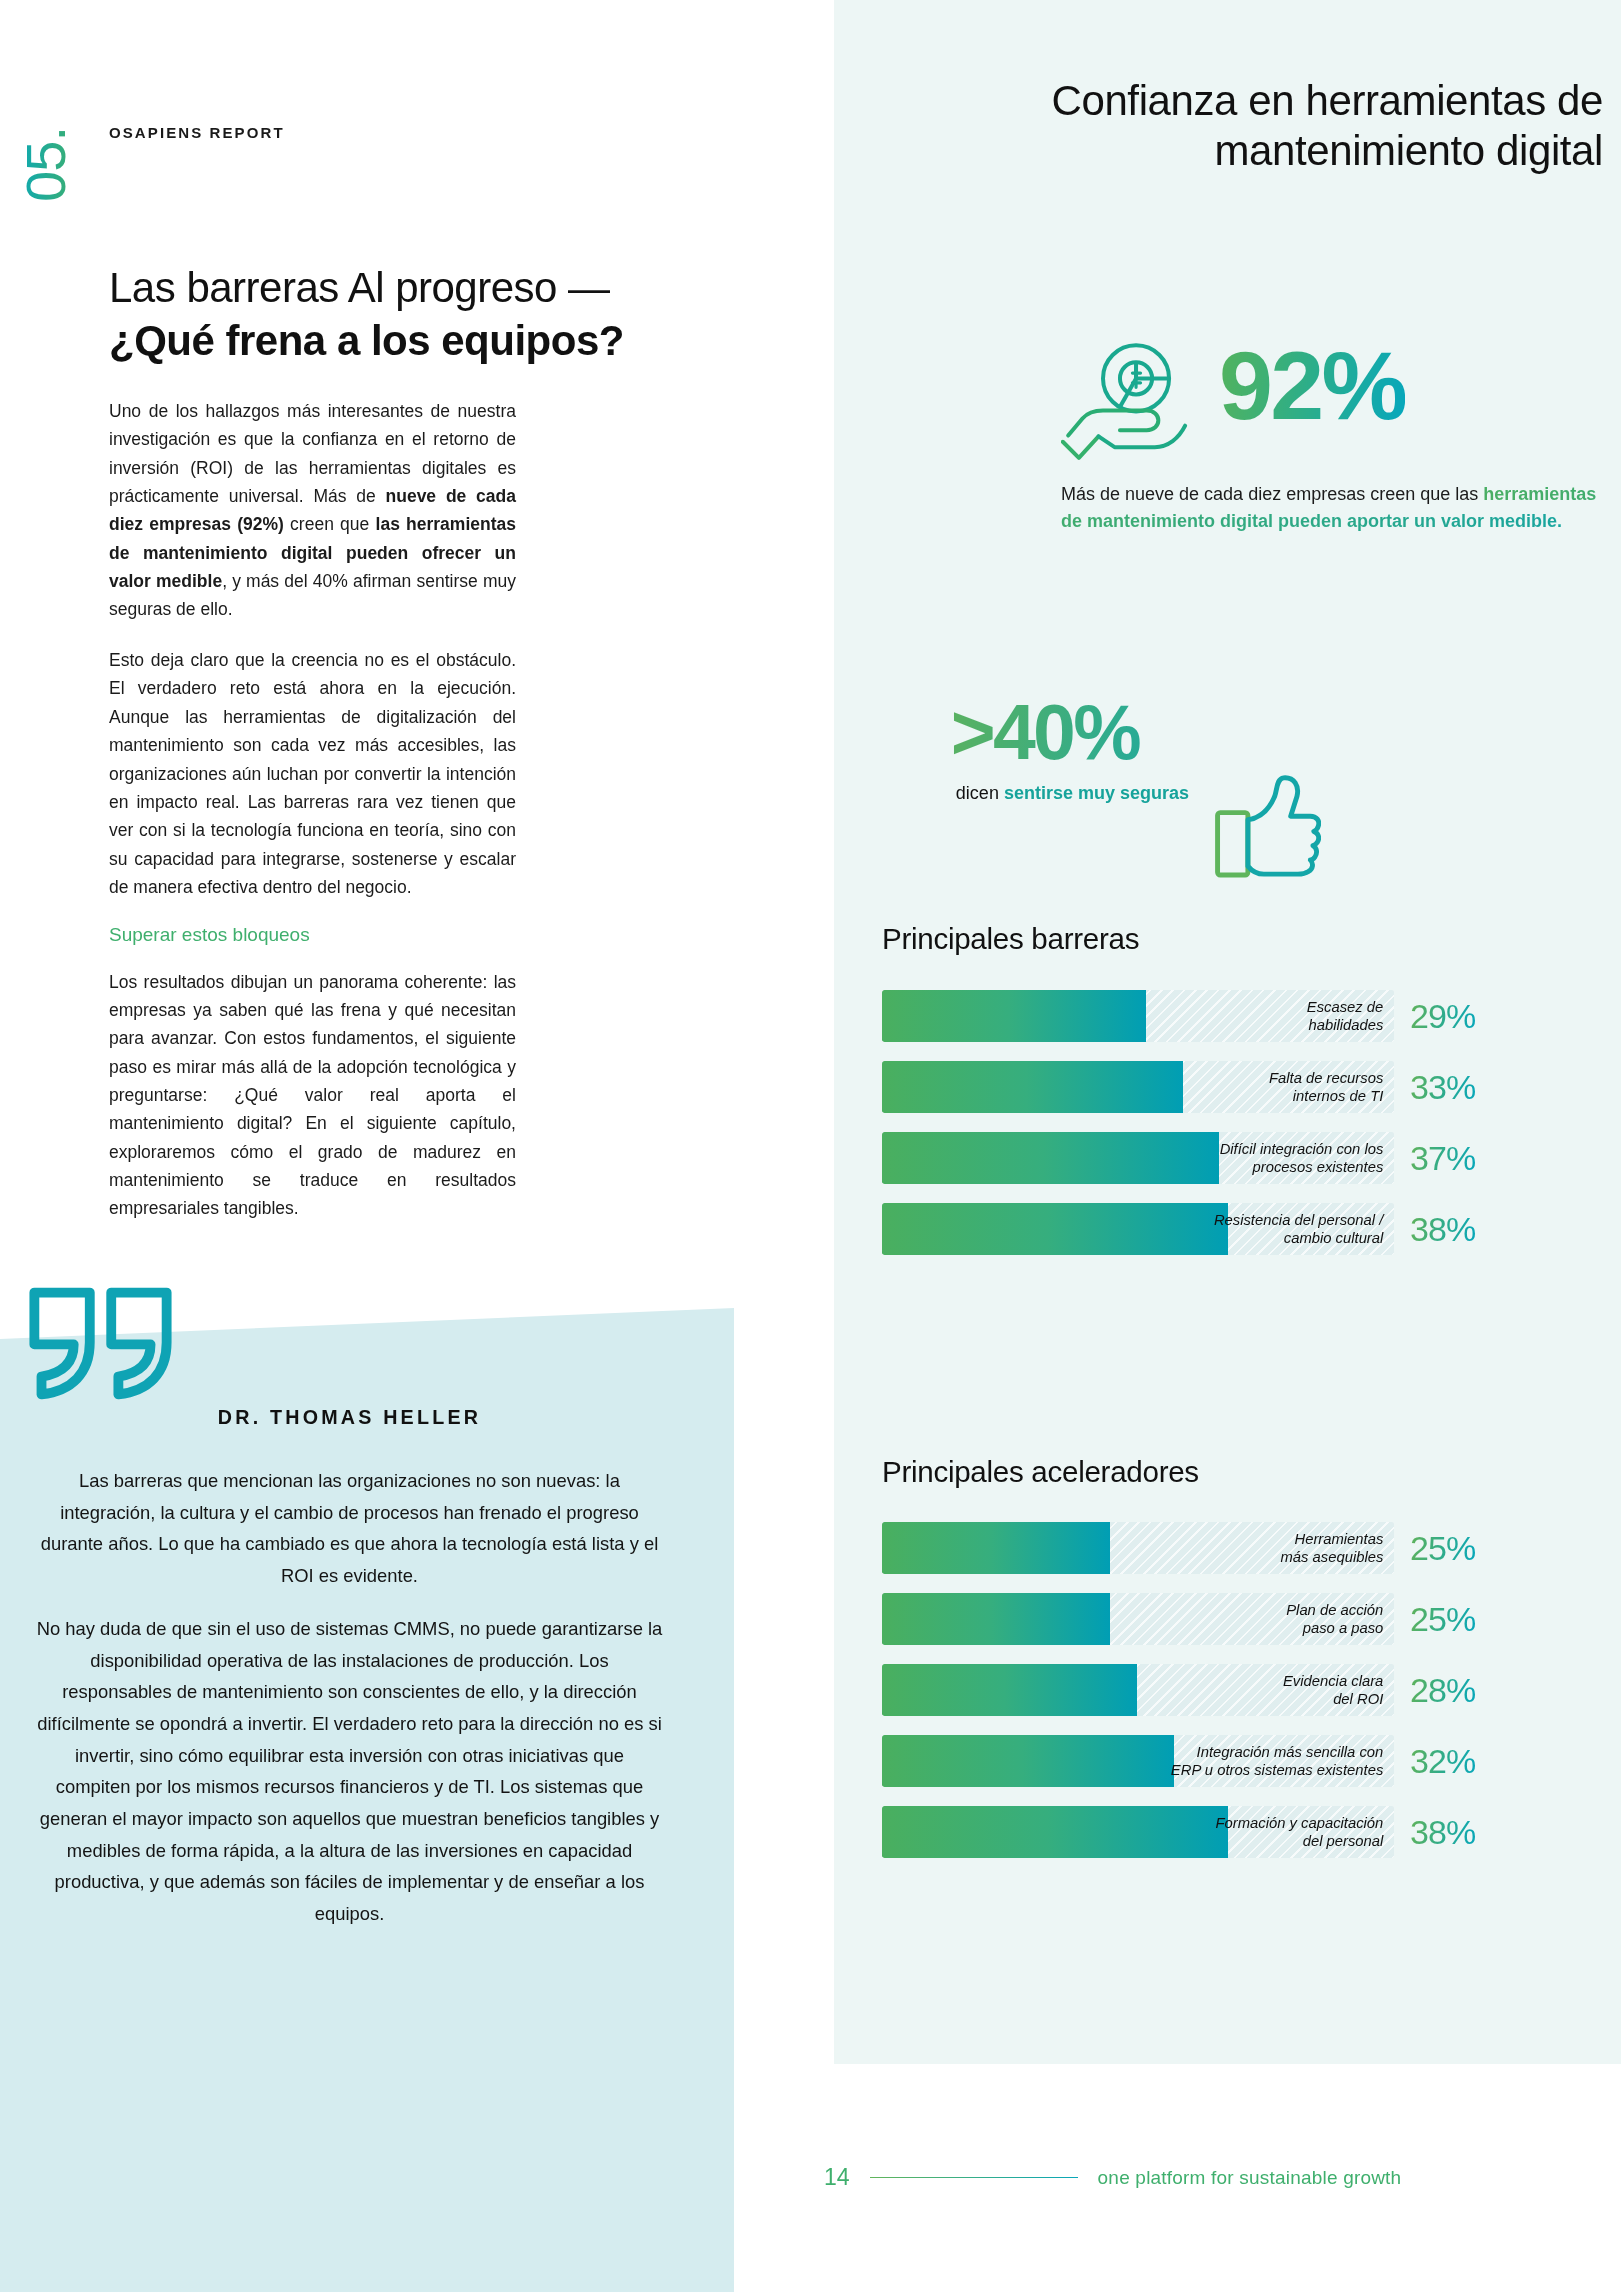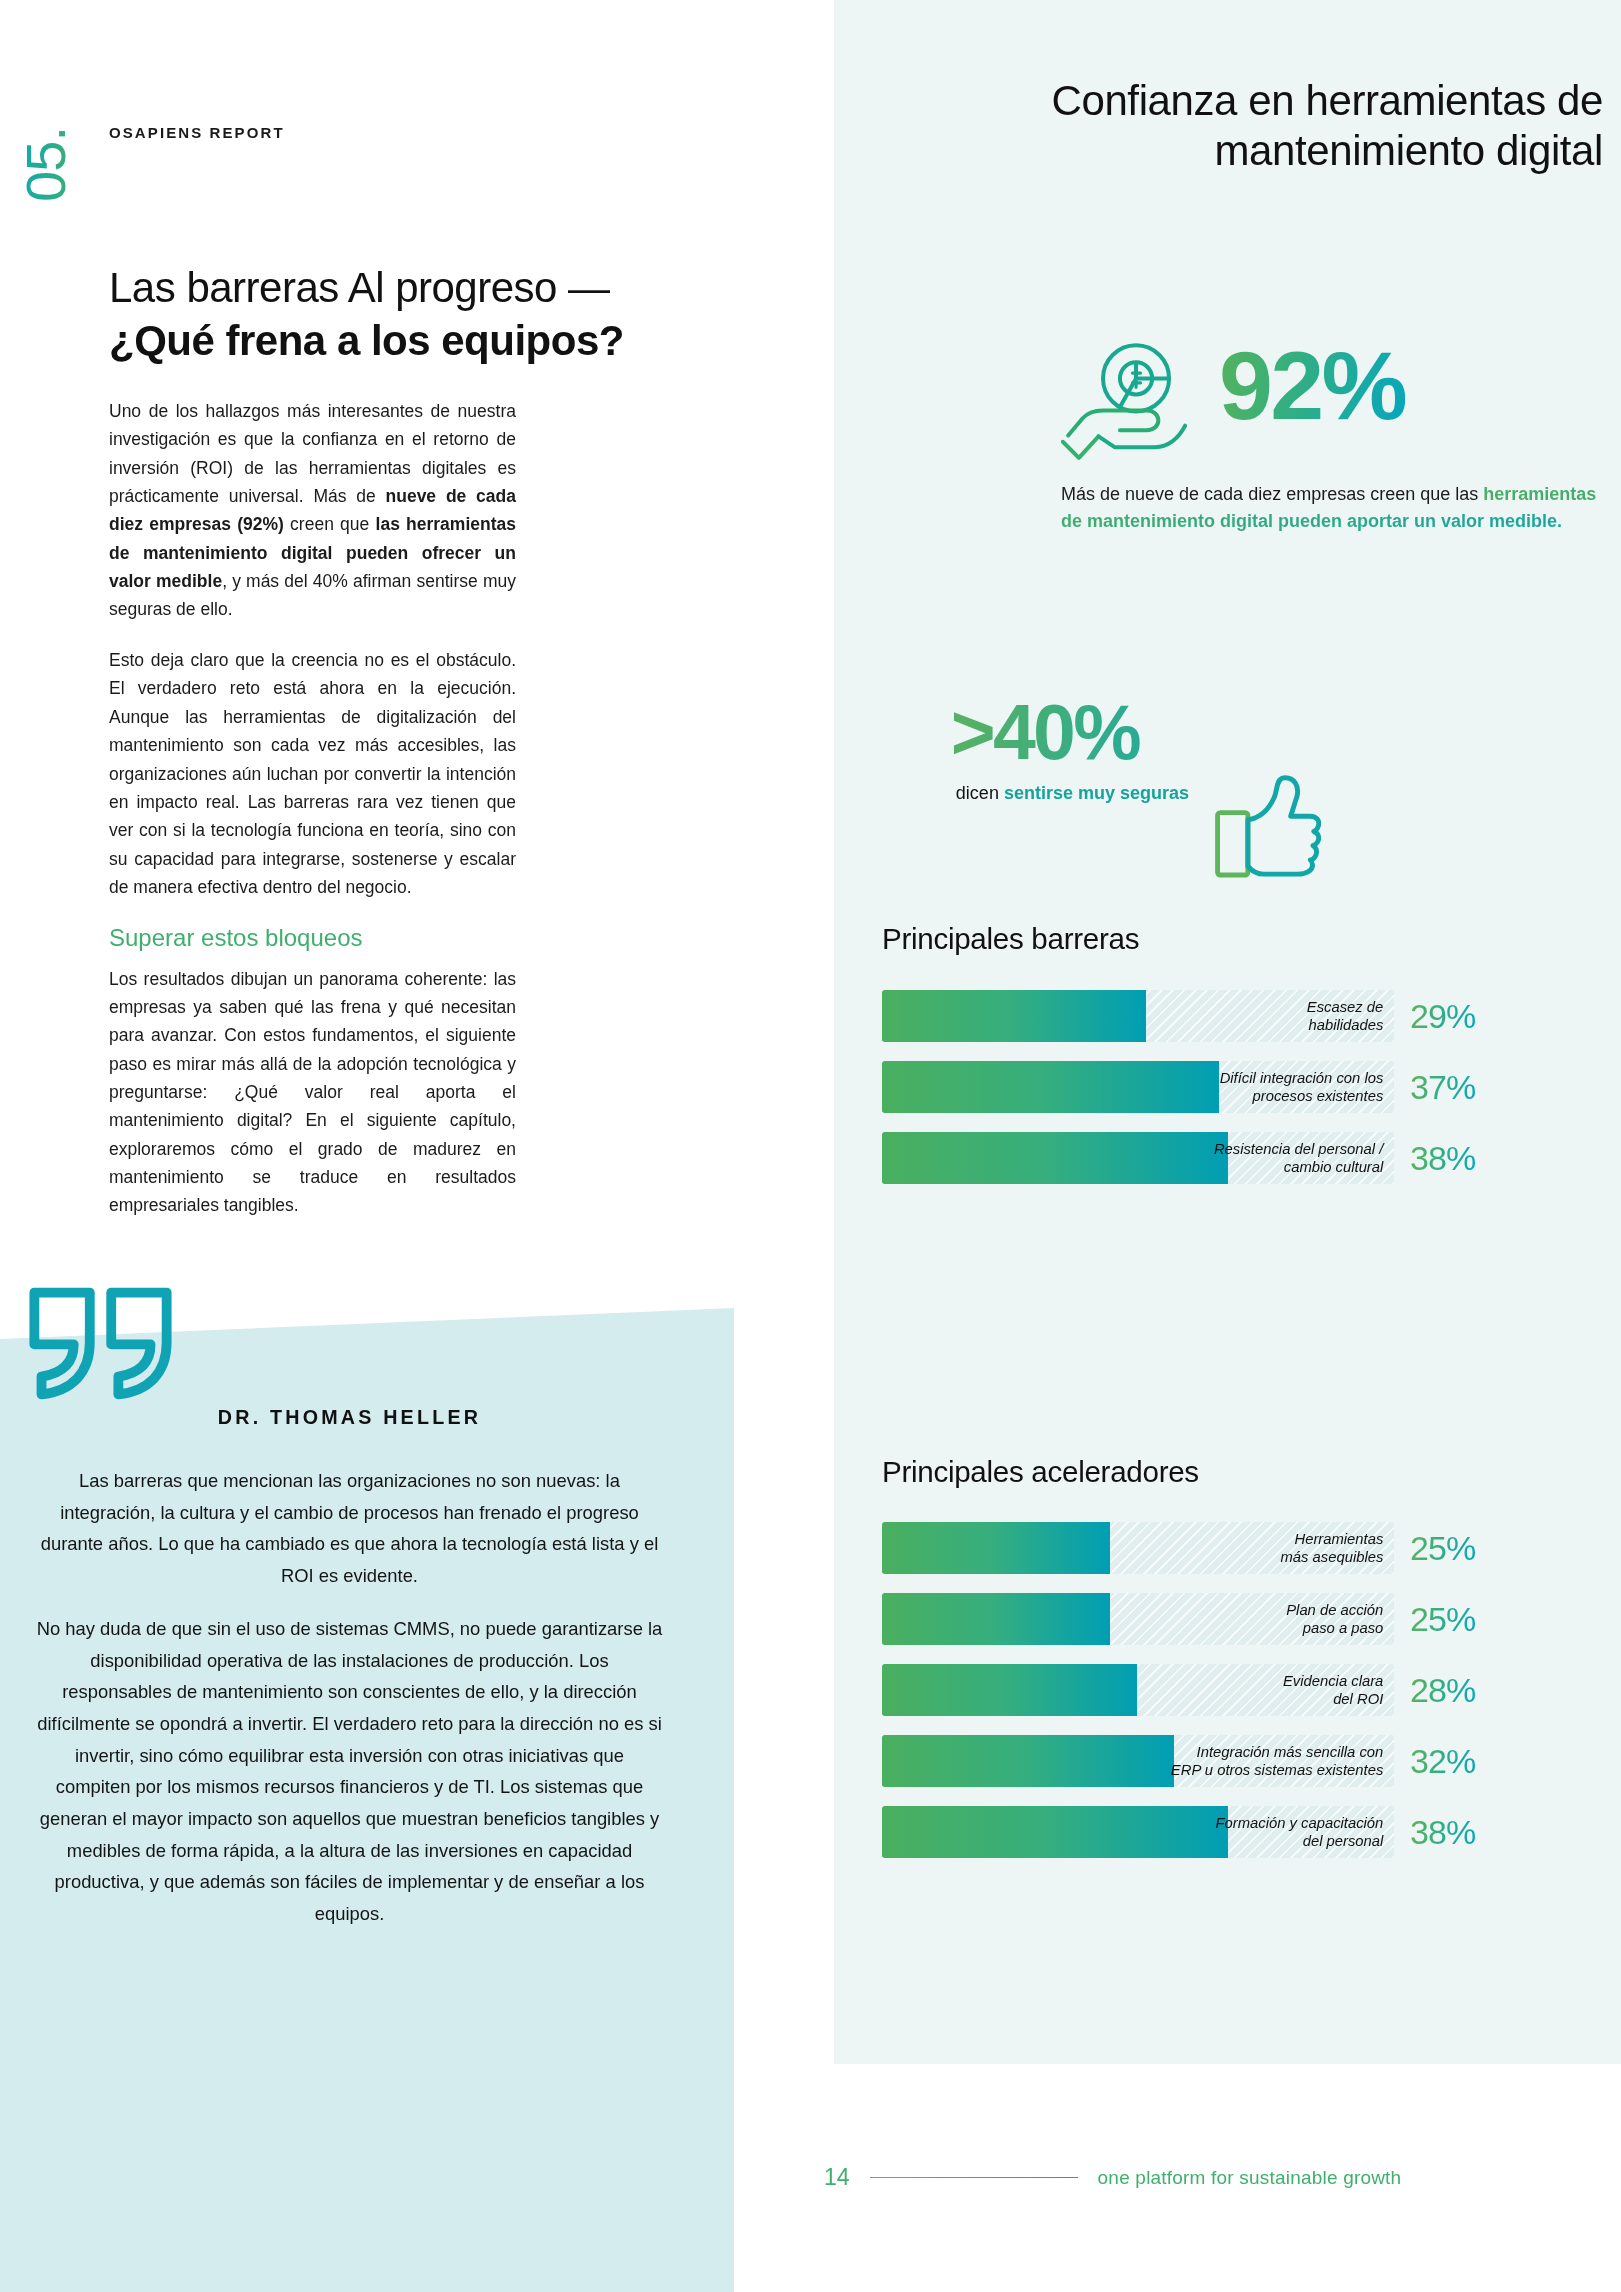--- a/index.html
+++ b/index.html
@@ -42,21 +42,21 @@
   }
   h1.title .b { font-weight: 700; display:block; }
 
   .body-col { position: absolute; left: 109px; top: 397px; width: 407px; }
   .body-col p {
     font-size: 17.5px; line-height: 1.62; color: #1b1b1b;
     text-align: justify; margin-bottom: 22.4px;
   }
   .body-col p b { font-weight: 700; }
   .subhead {
-    font-size: 24px; color: #3faf6d; margin-top: 5.4px; margin-bottom: 13px;
+    font-size: 19px; color: #3faf6d; margin-top: 5.4px; margin-bottom: 22px;
     font-weight: 400;
   }
 
   
   .quote-shape {
     position: absolute; left: 0; top: 1308px; width: 734px; height: 985px;
     background: #d5ecef;
     clip-path: polygon(0 31px, 734px 0, 734px 985px, 0 985px);
   }
   .quote-mark {
@@ -240,20 +240,27 @@
   <div class="chart" id="chart-barreras" style="top:990px;">
       <div class="bar-row">
         <div class="track">
           <div class="fill" style="width: 51.62%;"></div>
           <div class="bar-label">Escasez de<br>habilidades</div>
         </div>
         <span class="pct">29%</span>
       </div>
       <div class="bar-row">
         <div class="track">
+          <div class="fill" style="width: 58.74%;"></div>
+          <div class="bar-label">Falta de recursos<br>internos de TI</div>
+        </div>
+        <span class="pct">33%</span>
+      </div>
+      <div class="bar-row">
+        <div class="track">
           <div class="fill" style="width: 65.86%;"></div>
           <div class="bar-label">Difícil integración con los<br>procesos existentes</div>
         </div>
         <span class="pct">37%</span>
       </div>
       <div class="bar-row">
         <div class="track">
           <div class="fill" style="width: 67.64%;"></div>
           <div class="bar-label">Resistencia del personal /<br>cambio cultural</div>
         </div>

